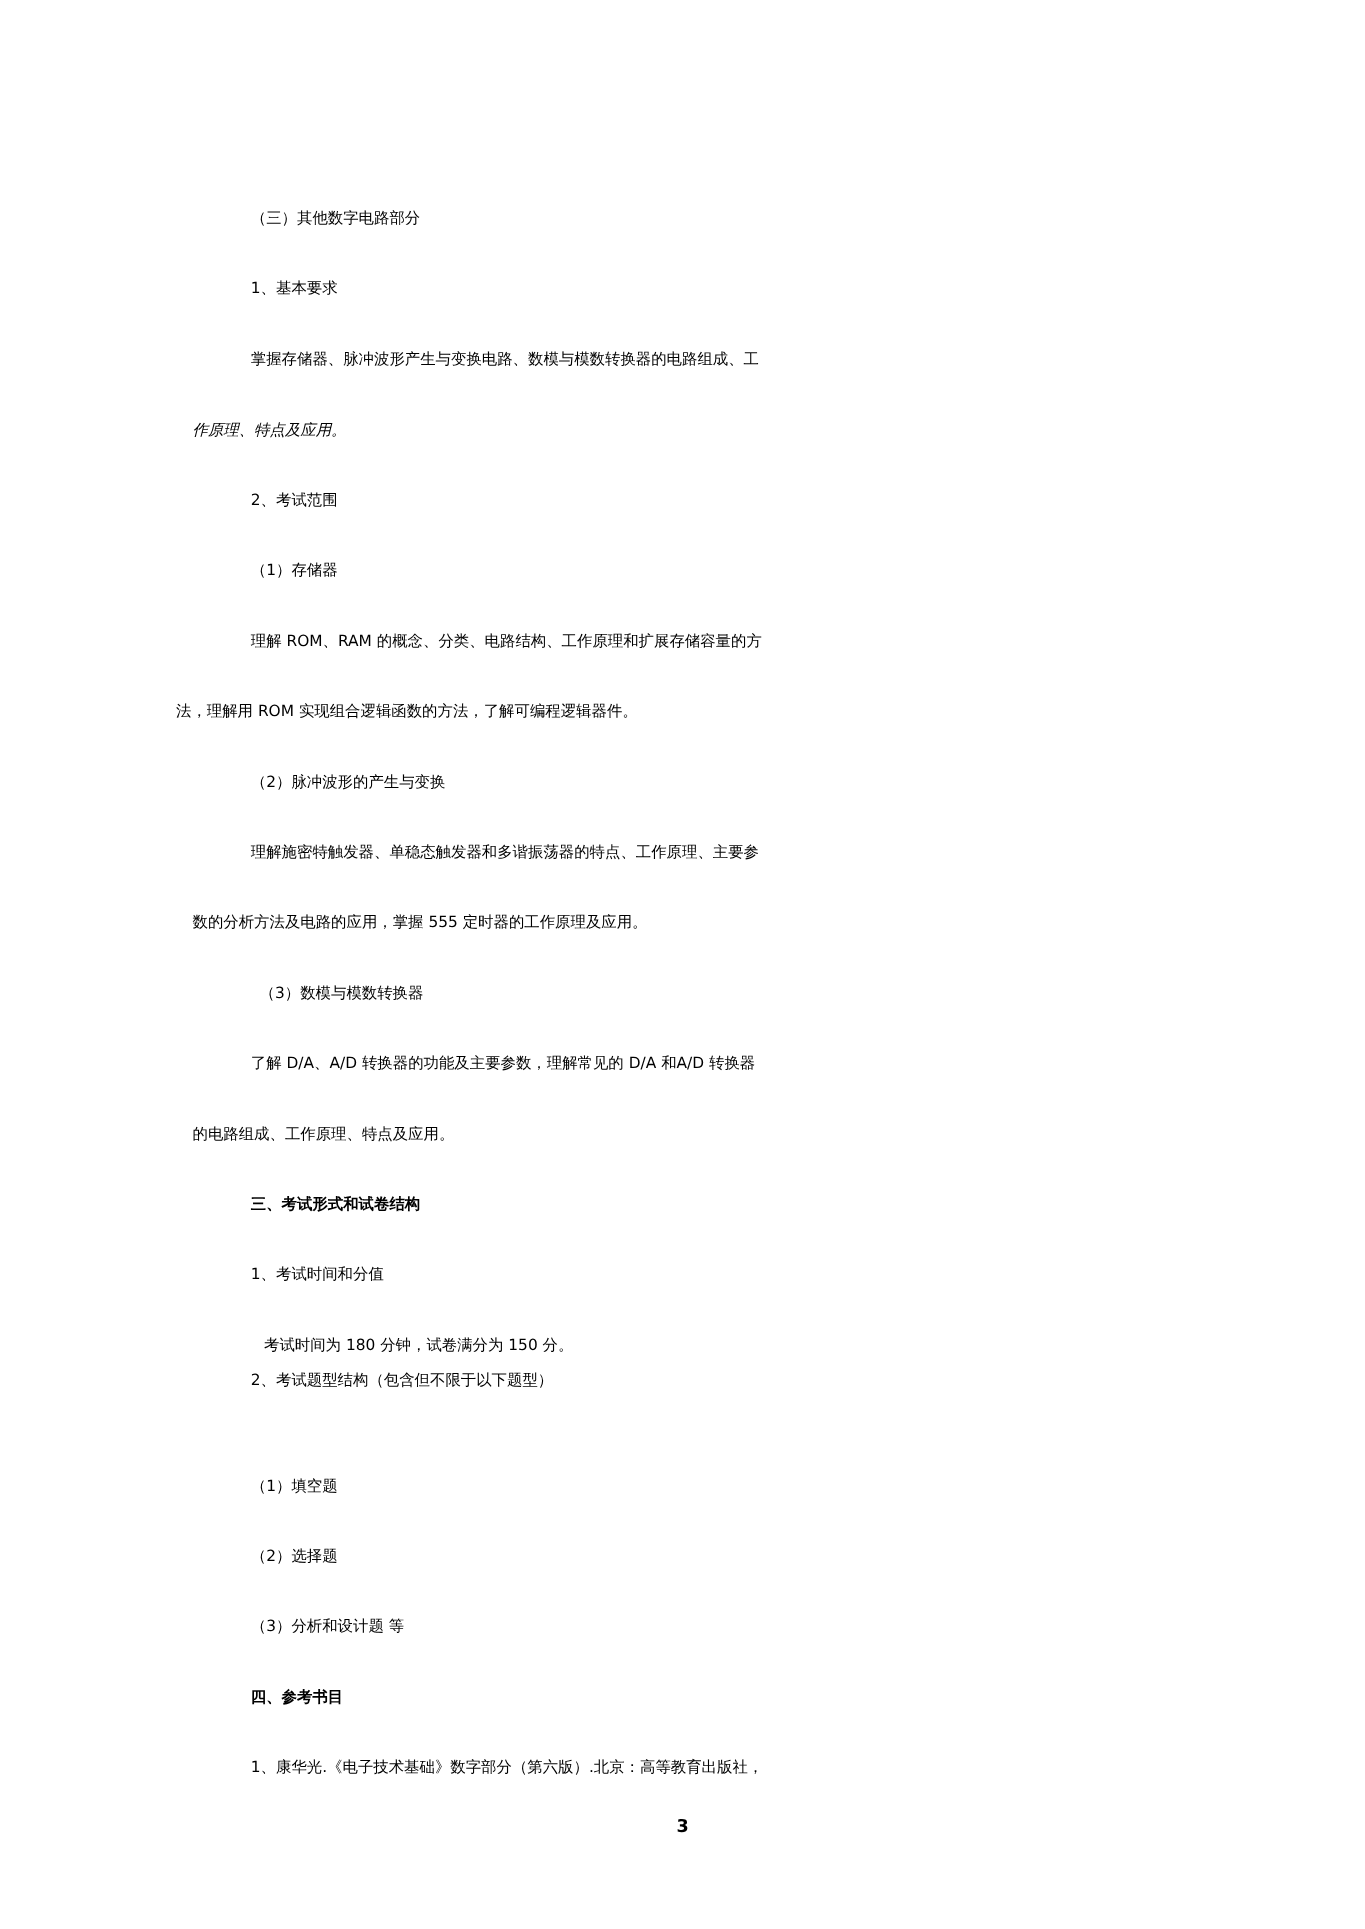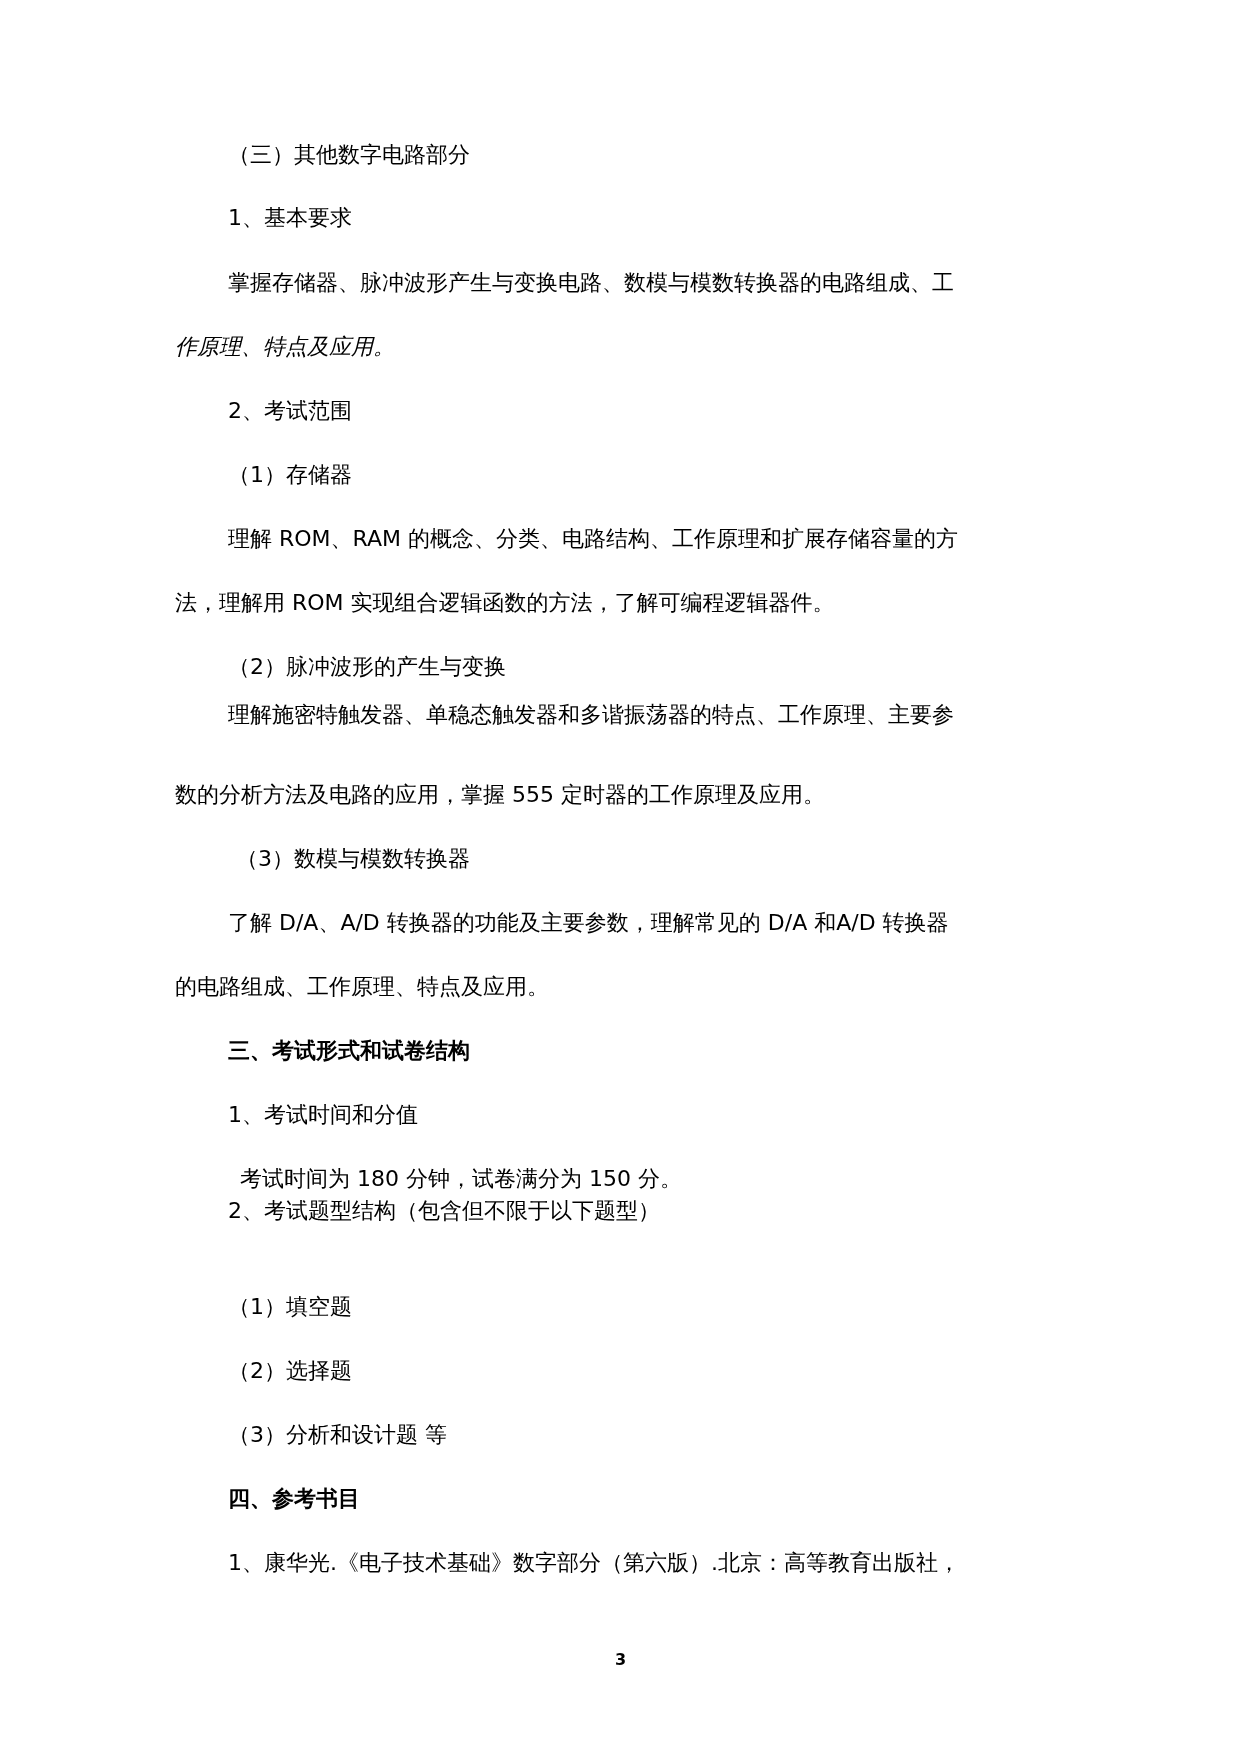--- a/index.html
+++ b/index.html
@@ -1,36 +1,36 @@
 <!DOCTYPE html>
 <html><head>
   <meta charset="utf-8">
   <style>
     html, body { margin: 0; padding: 0; background: #ffffff; }
     body { width: 1241px; height: 1754px; position: relative; overflow: hidden;
            font-family: "DejaVu Sans", "Liberation Sans", sans-serif; color: #000; }
-    .line { position: absolute; font-size: 22px; line-height: 28px; white-space: nowrap; letter-spacing: 0px; }
+    .line { position: absolute; font-size: 14px; line-height: 28px; white-space: nowrap; letter-spacing: 0px; margin-top: 44px; }
     .bold { font-weight: bold; }
     .pagenum { position: absolute; left: 0; width: 1241px; top: 1650px; text-align: center;
                font-size: 16px; font-weight: bold; }
   </style>
 </head>
 <body>
 
 <div id="page">
     <div class="line" style="left: 228px; top: 141px;">（三）其他数字电路部分</div>
     <div class="line" style="left: 228px; top: 204px;">1、基本要求</div>
     <div class="line" style="left: 228px; top: 269px;">掌握存储器、脉冲波形产生与变换电路、数模与模数转换器的电路组成、工</div>
     <div class="line" style="left: 175px; top: 333px; font-style: italic;">作原理、特点及应用。</div>
     <div class="line" style="left: 228px; top: 397px;">2、考试范围</div>
     <div class="line" style="left: 228px; top: 461px;">（1）存储器</div>
     <div class="line" style="left: 228px; top: 525px;">理解 ROM、RAM 的概念、分类、电路结构、工作原理和扩展存储容量的方</div>
-    <div class="line" style="left: 175px; top: 589px;">法，理解用 ROM 实现组合逻辑函数的方法，了解可编程逻辑器件。</div>
+    <div class="line" style="left: 160px; top: 589px;">法，理解用 ROM 实现组合逻辑函数的方法，了解可编程逻辑器件。</div>
     <div class="line" style="left: 228px; top: 653px;">（2）脉冲波形的产生与变换</div>
-    <div class="line" style="left: 228px; top: 701px;">理解施密特触发器、单稳态触发器和多谐振荡器的特点、工作原理、主要参</div>
+    <div class="line" style="left: 228px; top: 717px;">理解施密特触发器、单稳态触发器和多谐振荡器的特点、工作原理、主要参</div>
     <div class="line" style="left: 175px; top: 781px;">数的分析方法及电路的应用，掌握 555 定时器的工作原理及应用。</div>
     <div class="line" style="left: 236px; top: 845px; text-align: right;">（3）数模与模数转换器</div>
     <div class="line" style="left: 228px; top: 909px;">了解 D/A、A/D 转换器的功能及主要参数，理解常见的 D/A 和A/D 转换器</div>
     <div class="line" style="left: 175px; top: 973px;">的电路组成、工作原理、特点及应用。</div>
     <div class="line bold" style="left: 228px; top: 1037px;">三、考试形式和试卷结构</div>
     <div class="line" style="left: 228px; top: 1101px;">1、考试时间和分值</div>
     <div class="line" style="left: 240px; top: 1165px;">考试时间为 180 分钟，试卷满分为 150 分。</div>
     <div class="line" style="left: 228px; top: 1197px;">2、考试题型结构（包含但不限于以下题型）</div>
     <div class="line" style="left: 228px; top: 1293px;">（1）填空题</div>
     <div class="line" style="left: 228px; top: 1357px;">（2）选择题</div>

